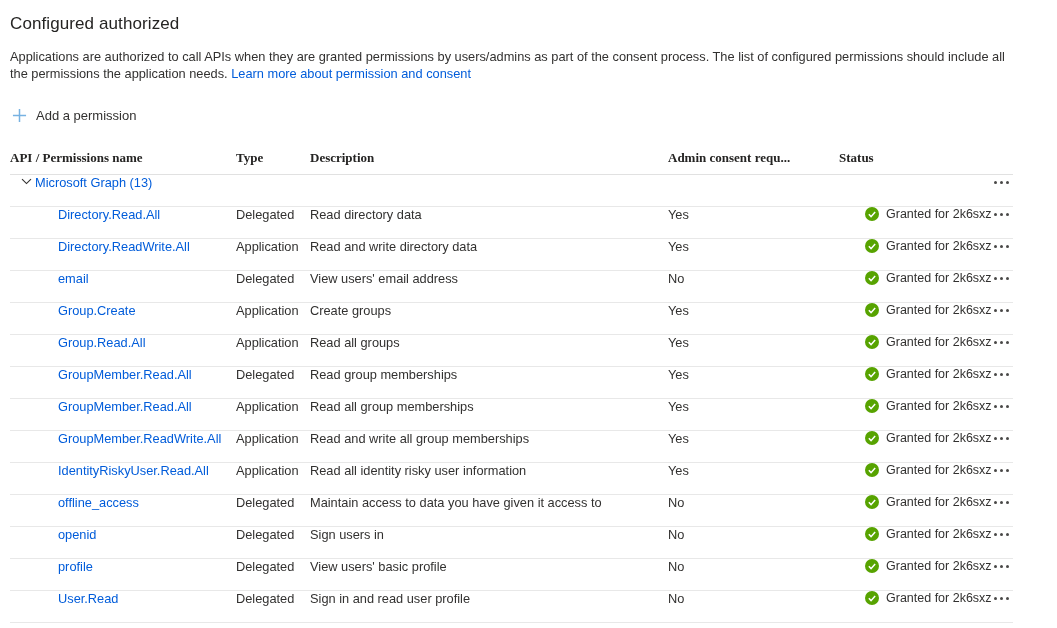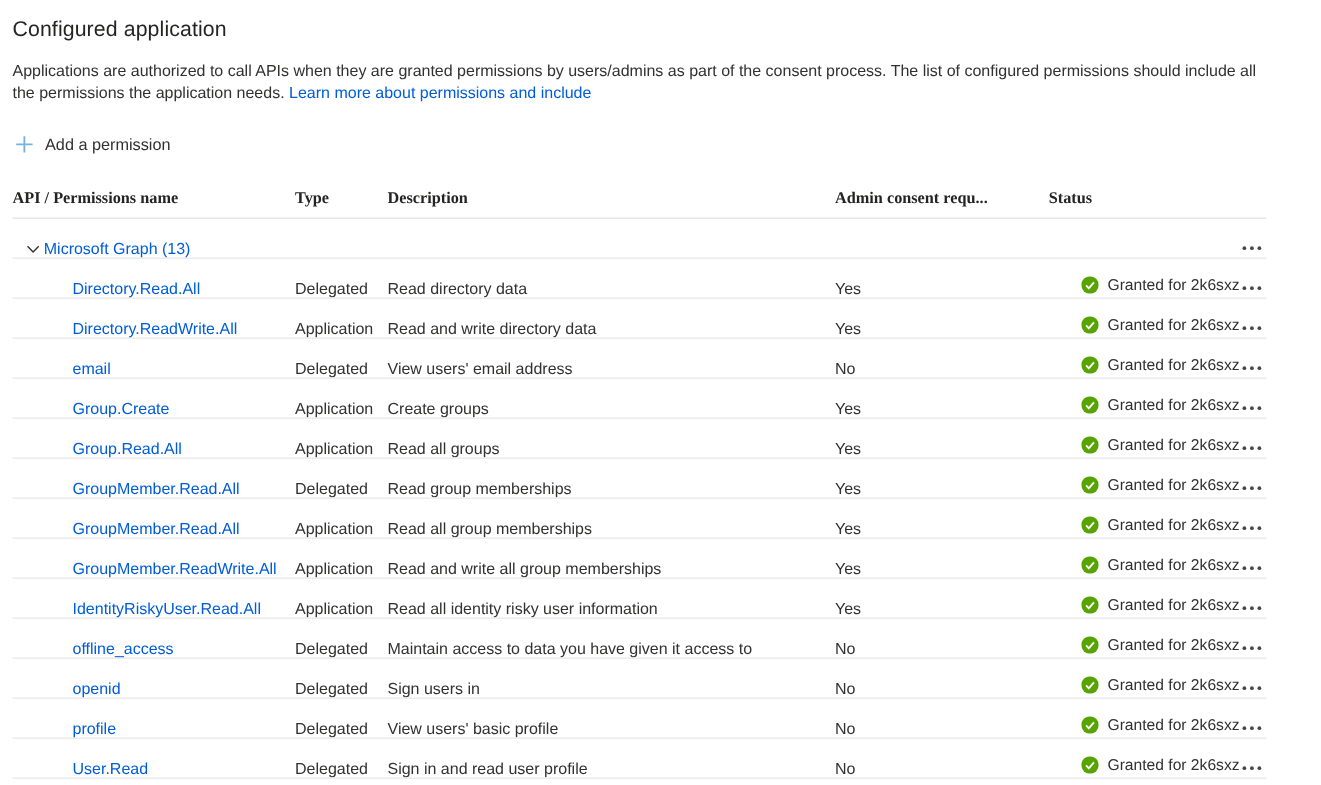--- a/index.html
+++ b/index.html
@@ -39,44 +39,44 @@
   .thead{display:flex;align-items:center;height:34px;border-bottom:1px solid #e1e1e1;font-family:Liberation Serif, serif;}
   .th{font-size:13px;font-weight:700;color:#252423;white-space:nowrap;overflow:hidden;}
   .col{flex:none;padding-right:8px;}
   .col-name{width:226px;}
   .col-type{width:74px;}
   .col-desc{width:358px;}
   .col-admin{width:142px;}
   .col-status{flex:1 1 auto;min-width:0;margin-left:29px;}
   .col-menu{width:28px;display:flex;justify-content:flex-end;padding-right:2px;}
   .row,.group-row{
-    display:flex;align-items:flex-end;height:32px;
+    display:flex;align-items:flex-start;height:32px;
     border-bottom:1px solid var(--line);font-size:12.8px;
   }
   .group-row .chev{display:inline-flex;align-items:center;margin-left:10px;cursor:pointer;}
   .group-link{color:var(--link);text-decoration:none;font-size:12.8px;margin-left:2px;}
   .group-spacer{flex:1 1 auto;}
   .plink{color:var(--link);text-decoration:none;}
   .row .col-name{padding-left:48px;}
   .cell{color:var(--text);white-space:nowrap;overflow:hidden;text-overflow:ellipsis;}
   .badge{display:inline-flex;align-items:center;gap:7px;white-space:nowrap;padding-left:26px;}
   .badge .blabel{font-size:12.5px;color:var(--text);}
   .menu-btn{
     background:none;border:none;cursor:pointer;
     display:inline-flex;align-items:center;gap:3px;padding:6px 2px;
   }
   .menu-btn i{display:block;width:3px;height:3px;border-radius:50%;background:#494847;}
 </style>
 </head>
 <body>
 
-<h2 class="title">Configured application</h2>
+<h2 class="title">Configured authorized</h2>
 
 <p class="desc"><span>Applications are authorized to call APIs when they are granted permissions by users/admins as part of the consent process. The list of configured permissions should include all the permissions the application needs.</span>
-<a href="#">Learn more about permissions and include</a></p>
+<a href="#">Learn more about permission and consent</a></p>
 
 <div class="toolbar">
   <button class="cmd">
     <span class="icon">
       <svg width="15" height="15" viewBox="0 0 16 16">
           <path d="M8 1v14M1 8h14" stroke="#77b2e2" stroke-width="1.6"></path>
         </svg>
     </span>
     <span>Add a permission</span>
   </button>

